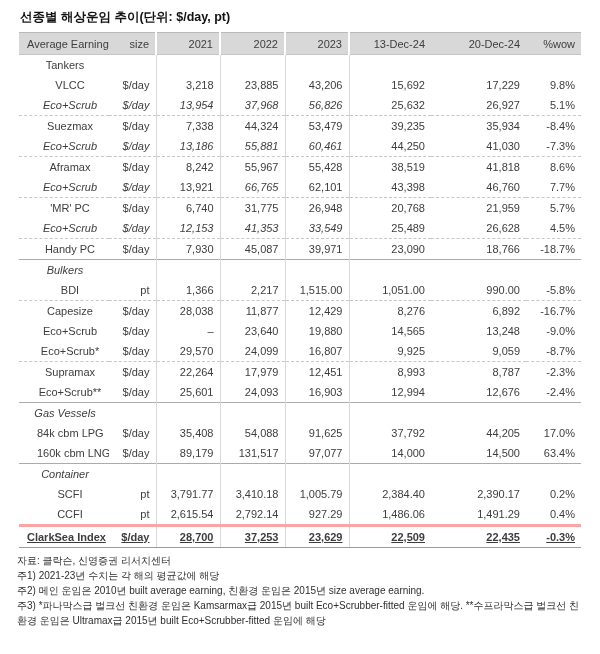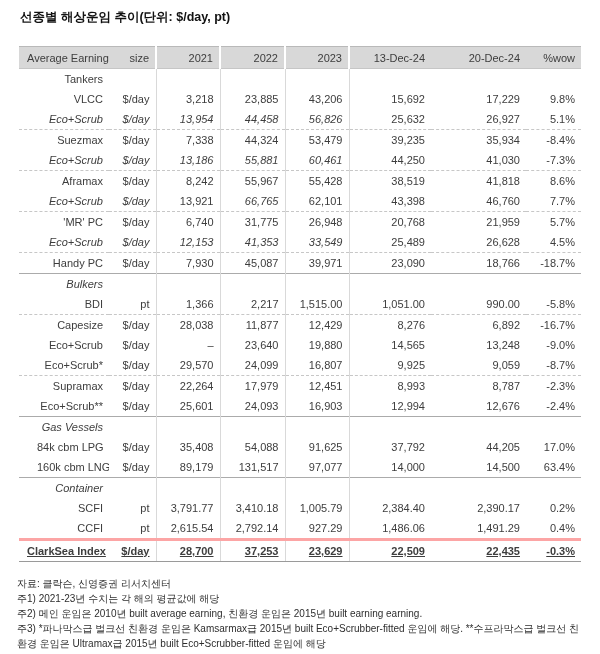--- a/index.html
+++ b/index.html
@@ -4,48 +4,48 @@
 <style>
   html,body{margin:0;padding:0;}
   body{
     width:600px;height:654px;background:#ffffff;
     font-family:"Liberation Sans","DejaVu Sans",sans-serif;
     color:#3d3d3d;overflow:hidden;
   }
   .page{padding:7px 19px 0 19px;}
   .title{
     font-size:12.5px;font-weight:bold;color:#111;
-    letter-spacing:0;margin:2px 0 20px 1px;white-space:nowrap;
+    letter-spacing:0;margin:2px 0 6px 1px;white-space:nowrap;
   }
   table.rates{
     border-collapse:collapse;table-layout:fixed;width:562px;
     font-size:11px;color:#3d3d3d;
   }
   thead th{
     background:#d8d8d8;font-weight:normal;height:21px;
     padding:0 6px;text-align:right;white-space:nowrap;overflow:hidden;
     border-top:1px solid #b9b9b9;border-bottom:1px solid #c6c6c6;
   }
   thead th.col0{text-align:right;padding-left:8px;}
   thead th.col1,thead th.col2,thead th.col3,thead th.col4{border-right:2px solid #ffffff;}
   tbody td{
     height:20px;padding:0 6px;text-align:right;
     white-space:nowrap;overflow:hidden;
   }
-  tbody td.col0{text-align:right;padding-left:18px;}
+  tbody td.col0{text-align:center;padding-left:18px;}
   tbody td.col1,tbody td.col2,tbody td.col3,tbody td.col4{border-right:1px solid #d9d9d9;}
   tr.section td.col0{padding-left:8px;}
   tr.sep-dashed td{border-top:1px dashed #c7c7c7;}
   tr.sep-solid td{border-top:1px solid #ababab;font-style:italic;}
   tr.sep-solid-dark td{border-top:3px solid #fca5a5;text-decoration:underline;}
   tr.total td{font-weight:bold;border-bottom:1px solid #9a9a9a;}
   tr.total td.col0{padding-left:8px;}
   td.it{font-style:italic;}
   .footnotes{
-    margin-top:14px;margin-left:-2px;
+    margin-top:5px;margin-left:-2px;
     font-size:10px;line-height:15px;color:#2e2e2e;width:566px;
   }
   .footnote-line{white-space:normal;}
 </style>
 </head>
 <body>
 
 <div class="page">
   <div class="title">선종별 해상운임 추이(단위: $/day, pt)</div>
 
@@ -90,21 +90,21 @@
           <td class="col3">23,885</td>
           <td class="col4">43,206</td>
           <td class="col5">15,692</td>
           <td class="col6">17,229</td>
           <td class="col7">9.8%</td>
         </tr>
         <tr class="data sep-none">
           <td class="col0 it">Eco+Scrub</td>
           <td class="col1 it">$/day</td>
           <td class="col2 it">13,954</td>
-          <td class="col3 it">44,458</td>
+          <td class="col3 it">37,968</td>
           <td class="col4 it">56,826</td>
           <td class="col5">25,632</td>
           <td class="col6">26,927</td>
           <td class="col7">5.1%</td>
         </tr>
         <tr class="data sep-dashed">
           <td class="col0">Suezmax</td>
           <td class="col1">$/day</td>
           <td class="col2">7,338</td>
           <td class="col3">44,324</td>
@@ -312,16 +312,16 @@
           <td class="col5">22,509</td>
           <td class="col6">22,435</td>
           <td class="col7">-0.3%</td>
         </tr>
       </tbody>
   </table>
 
   <div class="footnotes">
       <div class="footnote-line">자료: 클락슨, 신영증권 리서치센터</div>
       <div class="footnote-line">주1) 2021-23년 수치는 각 해의 평균값에 해당</div>
-      <div class="footnote-line">주2) 메인 운임은 2010년 built average earning, 친환경 운임은 2015년 built earning earning.</div>
+      <div class="footnote-line">주2) 메인 운임은 2010년 built average earning, 친환경 운임은 2015년 size average earning.</div>
       <div class="footnote-line">주3) *파나막스급 벌크선 친환경 운임은 Kamsarmax급 2015년 built Eco+Scrubber-fitted 운임에 해당. **수프라막스급 벌크선 친환경 운임은 Ultramax급 2015년 built Eco+Scrubber-fitted 운임에 해당</div>
     </div>
 </div>
 
 </body></html>

